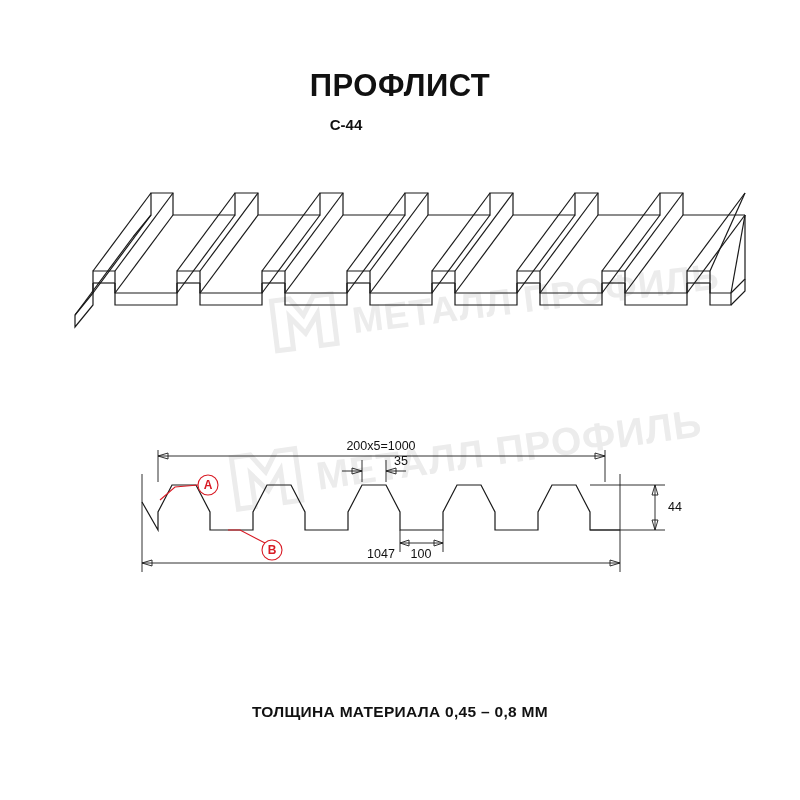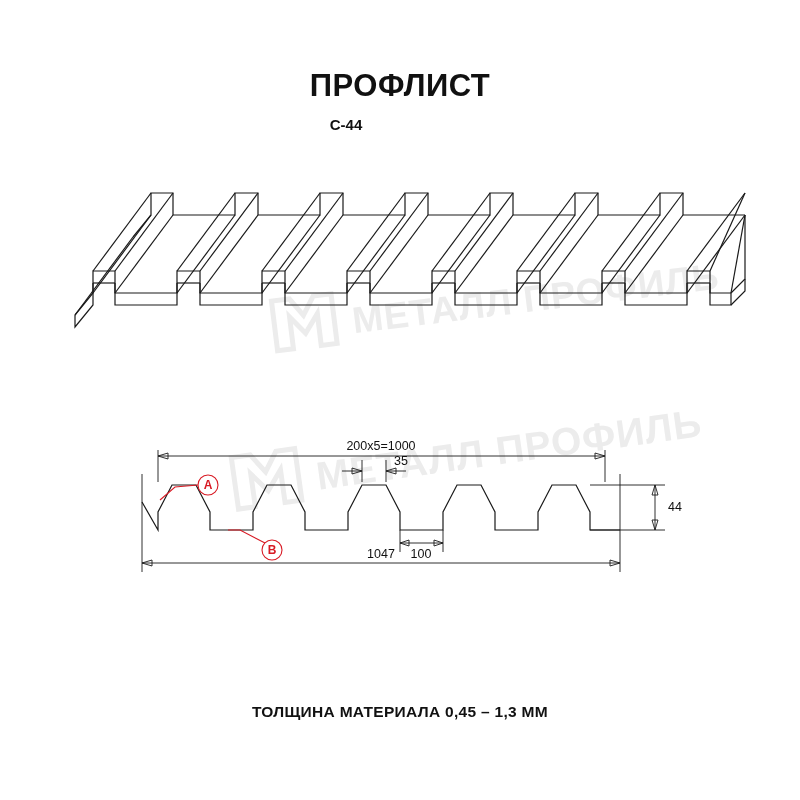--- a/index.html
+++ b/index.html
@@ -251,15 +251,15 @@
 
       <g>
         <circle class="red" cx="152" cy="120" r="10"></circle>
         <text class="redtext" x="152" y="124" text-anchor="middle">B</text>
         <path class="red" d="M145 113 L120 100 L108 100"></path>
       </g>
 
     </svg>
   </div>
 
-  <div class="footer">ТОЛЩИНА МАТЕРИАЛА 0,45 – 1,3 ММ</div>
+  <div class="footer">ТОЛЩИНА МАТЕРИАЛА 0,45 – 0,8 ММ</div>
 
 </div>
 
 </body></html>

